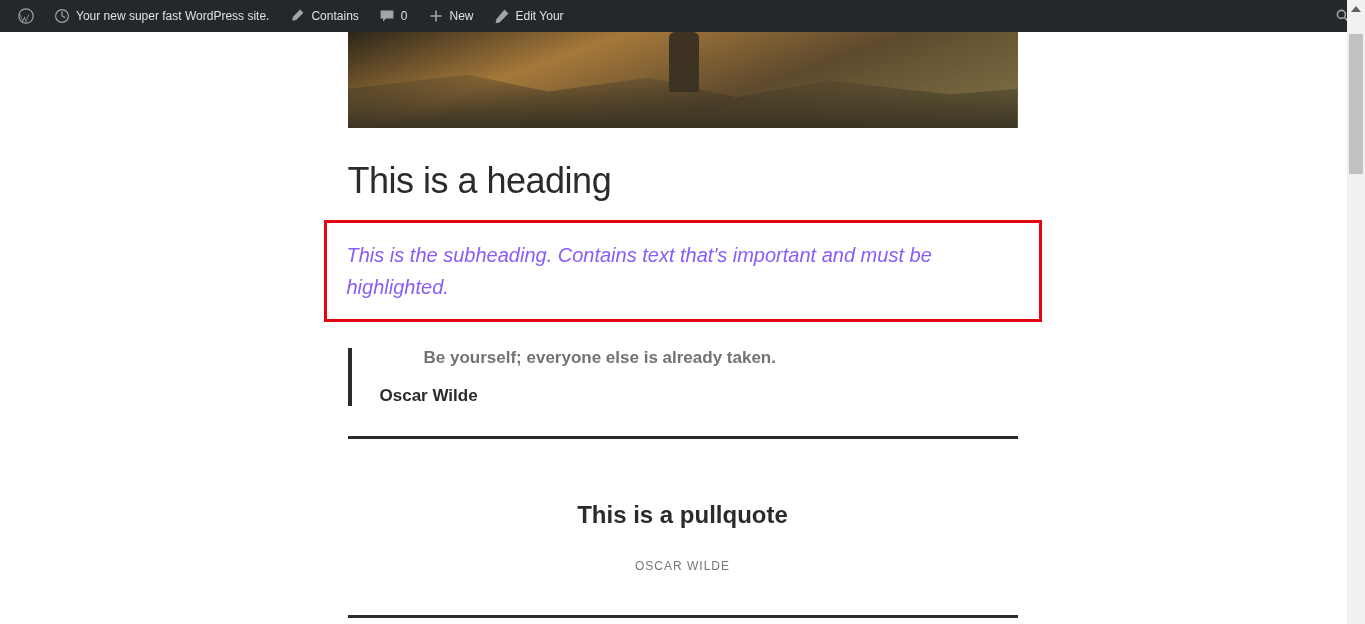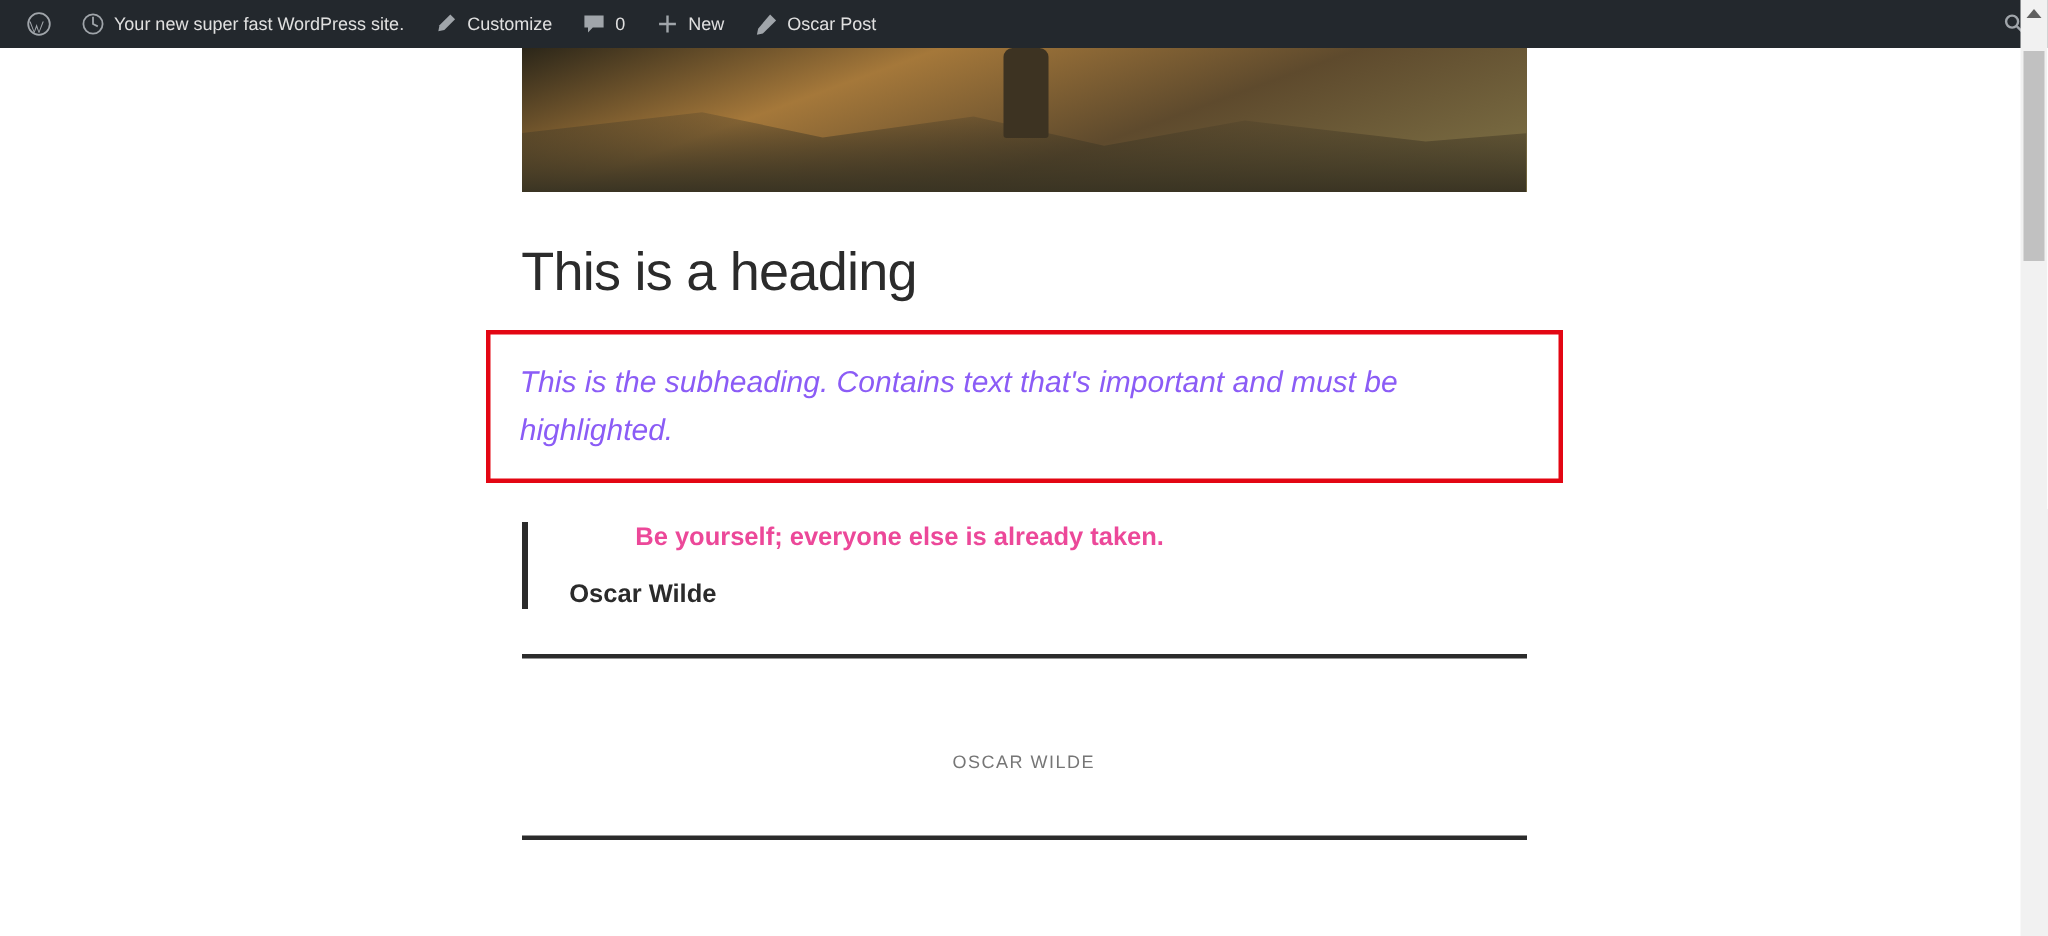--- a/index.html
+++ b/index.html
@@ -97,21 +97,21 @@
       line-height: 1.6;
     }
     .bquote {
       border-left: 4px solid #2b2b2b;
       padding-left: 28px;
       margin-bottom: 30px;
     }
     .bquote-text {
       font-size: 17px;
       font-weight: 700;
-      color: #ec4899;
+      color: #737373;
       margin-bottom: 18px;
       padding-left: 44px;
     }
     .bquote-cite {
       font-size: 17px;
       font-weight: 700;
       color: #2b2b2b;
     }
     .pullquote {
       border-top: 3px solid #2b2b2b;
@@ -168,39 +168,39 @@
       <svg viewBox="0 0 20 20">
           <circle cx="10" cy="10" r="8" fill="none" stroke="#a0a5aa" stroke-width="1.5"></circle>
           <path d="M10 4v6l4 2" stroke="#a0a5aa" fill="none" stroke-width="1.5"></path>
         </svg>
       <span>Your new super fast WordPress site.</span>
     </div>
     <div class="admin-item">
       <svg viewBox="0 0 20 20">
           <path d="M14 2l4 4-9 9-5 1 1-5z"></path>
         </svg>
-      <span>Customize</span>
+      <span>Contains</span>
     </div>
     <div class="admin-item">
       <svg viewBox="0 0 20 20">
           <path d="M2 3h16v10H9l-4 4v-4H2z"></path>
         </svg>
       <span>0</span>
     </div>
     <div class="admin-item">
       <svg viewBox="0 0 20 20">
           <path d="M9 3h2v6h6v2h-6v6H9v-6H3V9h6z"></path>
         </svg>
       <span>New</span>
     </div>
     <div class="admin-item">
       <svg viewBox="0 0 20 20">
           <path d="M13 2l5 5L7 18l-5 1 1-5z"></path>
         </svg>
-      <span>Oscar Post</span>
+      <span>Edit Your</span>
     </div>
   </div>
   <div class="admin-right">
     <div class="admin-item" style="padding:0 6px;">
       <svg viewBox="0 0 20 20">
           <circle cx="8" cy="8" r="5" fill="none" stroke="#a0a5aa" stroke-width="2"></circle>
           <path d="M12 12l5 5" stroke="#a0a5aa" stroke-width="2"></path>
         </svg>
     </div>
   </div>
@@ -215,20 +215,21 @@
     <div class="subhead-box">
       <p class="subhead">This is the subheading. Contains text that's important and must be highlighted.</p>
     </div>
 
     <blockquote class="bquote">
       <p class="bquote-text">Be yourself; everyone else is already taken.</p>
       <p class="bquote-cite">Oscar Wilde</p>
     </blockquote>
 
     <div class="pullquote">
+      <p class="pullquote-text">This is a pullquote</p>
       <p class="pullquote-cite">OSCAR WILDE</p>
     </div>
 
   </div>
 </div>
 
 <div class="scroll-edge">
   <div class="scroll-tri-up"></div>
   <div class="scroll-thumb"></div>
 </div>

